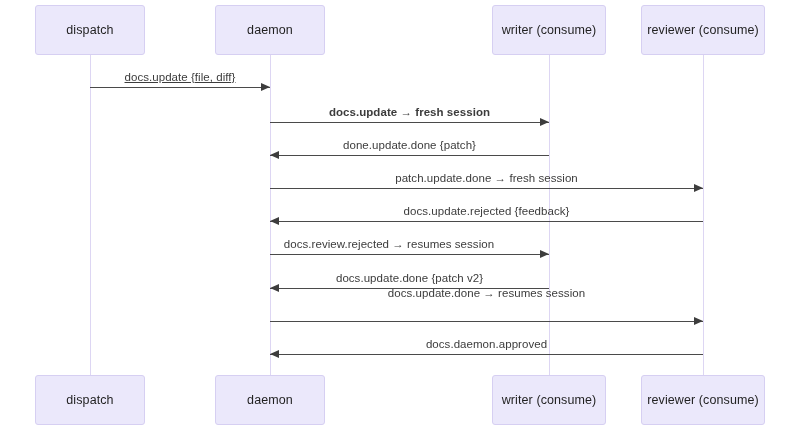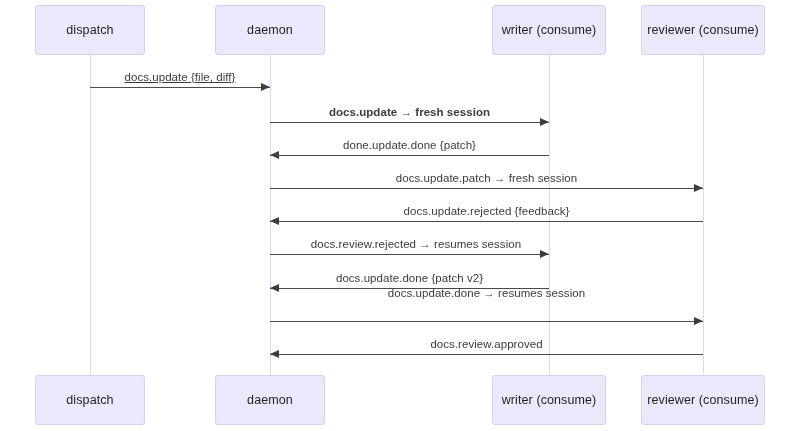--- a/index.html
+++ b/index.html
@@ -107,46 +107,46 @@
         <div class="msg-label" style="left: 409.5px; top: 107px; font-weight: bold;">docs.update → fresh session</div>
       </div>
       <div>
         <div class="msg-line" style="left: 270px; top: 155px; width: 279px;"></div>
         <div class="msg-head left" style="top: 151px; left: 270px;"></div>
         <div class="msg-label" style="left: 409.5px; top: 140px;">done.update.done {patch}</div>
       </div>
       <div>
         <div class="msg-line" style="left: 270px; top: 188px; width: 433px;"></div>
         <div class="msg-head right" style="top: 184px; left: 694px;"></div>
-        <div class="msg-label" style="left: 486.5px; top: 173px;">docs.update.patch → fresh session</div>
+        <div class="msg-label" style="left: 486.5px; top: 173px;">patch.update.done → fresh session</div>
       </div>
       <div>
         <div class="msg-line" style="left: 270px; top: 221px; width: 433px;"></div>
         <div class="msg-head left" style="top: 217px; left: 270px;"></div>
         <div class="msg-label" style="left: 486.5px; top: 206px;">docs.update.rejected {feedback}</div>
       </div>
       <div>
         <div class="msg-line" style="left: 270px; top: 254px; width: 279px;"></div>
         <div class="msg-head right" style="top: 250px; left: 540px;"></div>
-        <div class="msg-label" style="left: 416px; top: 239px;">docs.review.rejected → resumes session</div>
+        <div class="msg-label" style="left: 389px; top: 239px;">docs.review.rejected → resumes session</div>
       </div>
       <div>
         <div class="msg-line" style="left: 270px; top: 288px; width: 279px;"></div>
         <div class="msg-head left" style="top: 284px; left: 270px;"></div>
         <div class="msg-label" style="left: 409.5px; top: 273px;">docs.update.done {patch v2}</div>
       </div>
       <div>
         <div class="msg-line" style="left: 270px; top: 321px; width: 433px;"></div>
         <div class="msg-head right" style="top: 317px; left: 694px;"></div>
         <div class="msg-label" style="left: 486.5px; top: 288px;">docs.update.done → resumes session</div>
       </div>
       <div>
         <div class="msg-line" style="left: 270px; top: 354px; width: 433px;"></div>
         <div class="msg-head left" style="top: 350px; left: 270px;"></div>
-        <div class="msg-label" style="left: 486.5px; top: 339px;">docs.review.approved</div>
+        <div class="msg-label" style="left: 486.5px; top: 339px;">docs.daemon.approved</div>
       </div>
     </div>
   <div id="bottom-actors-layer">
       <div class="actor-box" style="left: 35px; top: 375px; width: 110px; height: 50px;">
         <span class="actor-label">dispatch</span>
       </div>
       <div class="actor-box" style="left: 215px; top: 375px; width: 110px; height: 50px;">
         <span class="actor-label">daemon</span>
       </div>
       <div class="actor-box" style="left: 492px; top: 375px; width: 114px; height: 50px;">

